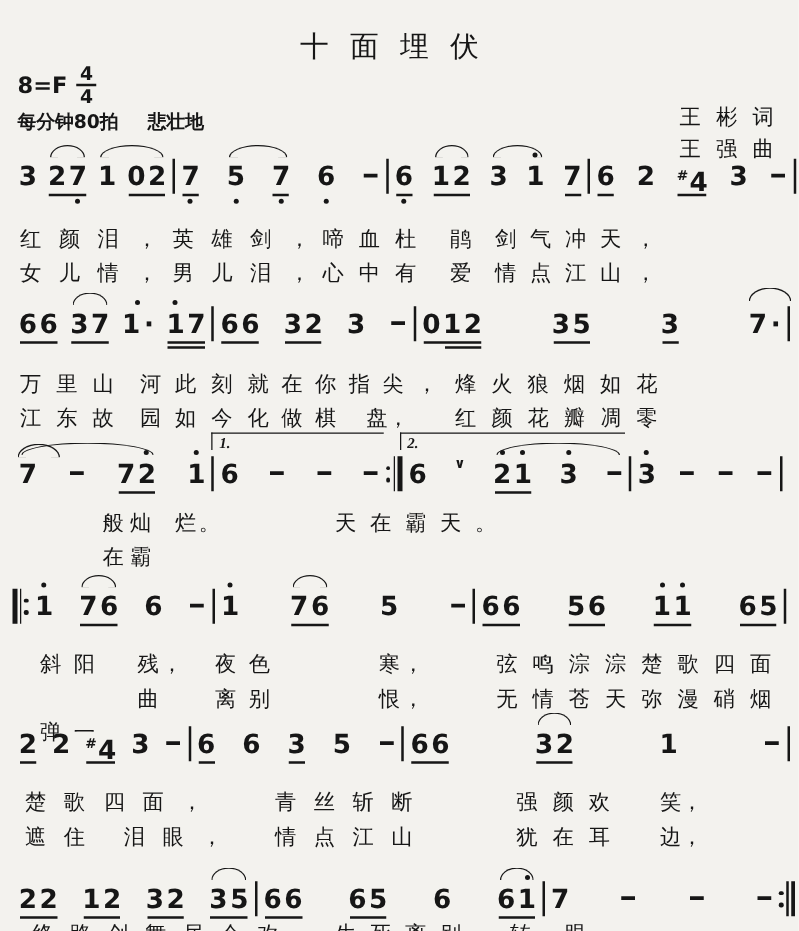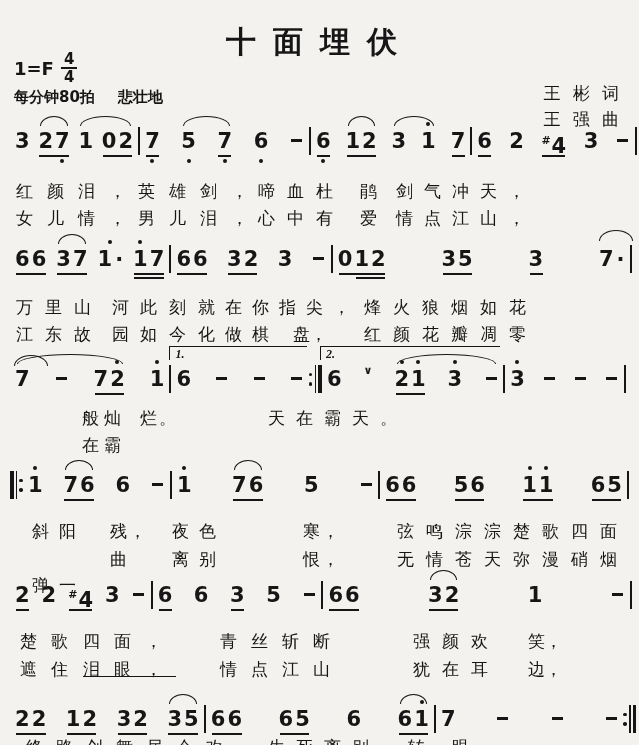--- a/index.html
+++ b/index.html
@@ -1,20 +1,20 @@
 <!DOCTYPE html>
 <html><head>
 <meta charset="utf-8">
 <style>
   html,body{margin:0;padding:0;}
   .page{position:relative;width:639px;height:745px;background:#f3f2ee;overflow:hidden;
         font-family:"Liberation Serif",serif;color:#161616;}
   
-  .title{position:absolute;top:22px;left:0;right:16px;text-align:center;font-size:30px;
-         font-weight:bold;letter-spacing:17px;padding-left:17px;}
+  .title{position:absolute;top:22px;left:0;right:16px;text-align:center;font-size:23px;
+         font-weight:normal;letter-spacing:17px;padding-left:17px;}
   .keysig{position:absolute;top:52px;left:14px;font-size:18px;font-weight:bold;
           font-family:"DejaVu Sans",sans-serif;display:flex;align-items:center;}
   .frac{display:inline-flex;flex-direction:column;align-items:center;margin-left:7px;
         font-size:15px;line-height:14px;font-weight:800;}
   .frac .num{border-bottom:2px solid #161616;padding:0 3px 1px;}
   .frac .den{padding-top:1px;}
   .tempo{position:absolute;top:88px;left:14px;font-size:15px;font-weight:bold;
          font-family:"DejaVu Sans",sans-serif;}
   .tempo .expr{margin-left:18px;}
   .credit{position:absolute;right:16px;font-size:17px;letter-spacing:4px;margin-top:16px;}
@@ -53,21 +53,21 @@
   .dotscol i{display:block;width:3.5px;height:3.5px;border-radius:50%;background:#161616;}
   
   .lyric-seg{position:absolute;font-size:17px;white-space:nowrap;color:#161616;}
 </style>
 </head>
 <body>
 
 <div class="page">
   <div class="title">十面埋伏</div>
   <div class="keysig">
-    <span>1=F</span>
+    <span>8=F</span>
     <span class="frac">
       <span class="num">4</span>
       <span class="den">4</span>
     </span>
   </div>
   <div class="tempo">
     <span>每分钟80拍</span>
     <span class="expr">悲壮地</span>
   </div>
   <div class="credit lyr">王 彬 词</div>
@@ -510,21 +510,21 @@
       <div class="lyric-seg" style="top: 548px; left: 110px; letter-spacing: 2px;">曲</div>
       <div class="lyric-seg" style="top: 548px; left: 172px; letter-spacing: 10px;">离别</div>
       <div class="lyric-seg" style="top: 548px; left: 303px; letter-spacing: 2px;">恨，</div>
       <div class="lyric-seg" style="top: 548px; left: 397px; letter-spacing: 12px;">无情苍天弥漫硝烟</div>
       <div class="lyric-seg" style="top: 630px; left: 20px; letter-spacing: 14px;">楚歌</div>
       <div class="lyric-seg" style="top: 630px; left: 83px; letter-spacing: 14px;">四面，</div>
       <div class="lyric-seg" style="top: 630px; left: 220px; letter-spacing: 14px;">青丝斩断</div>
       <div class="lyric-seg" style="top: 630px; left: 413px; letter-spacing: 12px;">强颜欢</div>
       <div class="lyric-seg" style="top: 630px; left: 528px; letter-spacing: 0px;">笑，</div>
       <div class="lyric-seg" style="top: 658px; left: 20px; letter-spacing: 14px;">遮住</div>
-      <div class="lyric-seg" style="top: 658px; left: 83px; letter-spacing: 14px; text-decoration: underline;">泪眼，</div>
+      <div class="lyric-seg" style="top: 658px; left: 99px; letter-spacing: 14px;">泪眼，</div>
       <div class="lyric-seg" style="top: 658px; left: 220px; letter-spacing: 14px;">情点江山</div>
       <div class="lyric-seg" style="top: 658px; left: 413px; letter-spacing: 12px;">犹在耳</div>
       <div class="lyric-seg" style="top: 658px; left: 528px; letter-spacing: 0px;">边，</div>
       <div class="lyric-seg" style="top: 736px; left: 26px; letter-spacing: 13px;">终路创舞尽今欢</div>
       <div class="lyric-seg" style="top: 736px; left: 268px; letter-spacing: 11px;">生死离别一转</div>
       <div class="lyric-seg" style="top: 736px; left: 452px; letter-spacing: 0px;">眼</div>
     </div>
 </div>
 
 </body></html>

